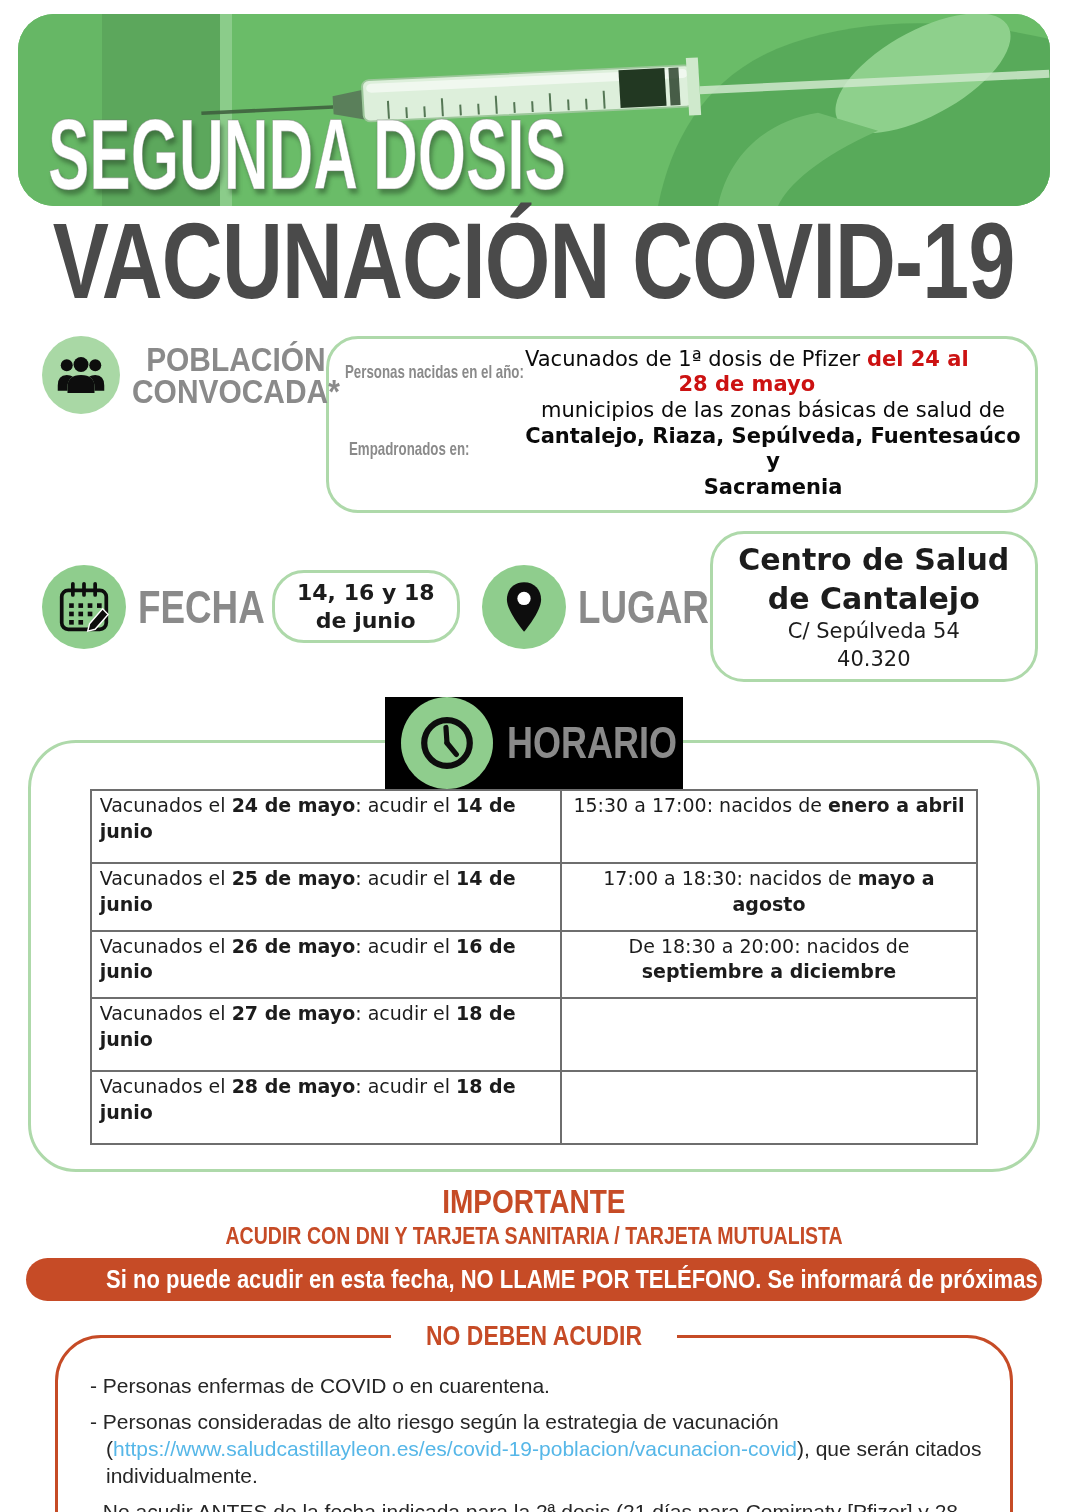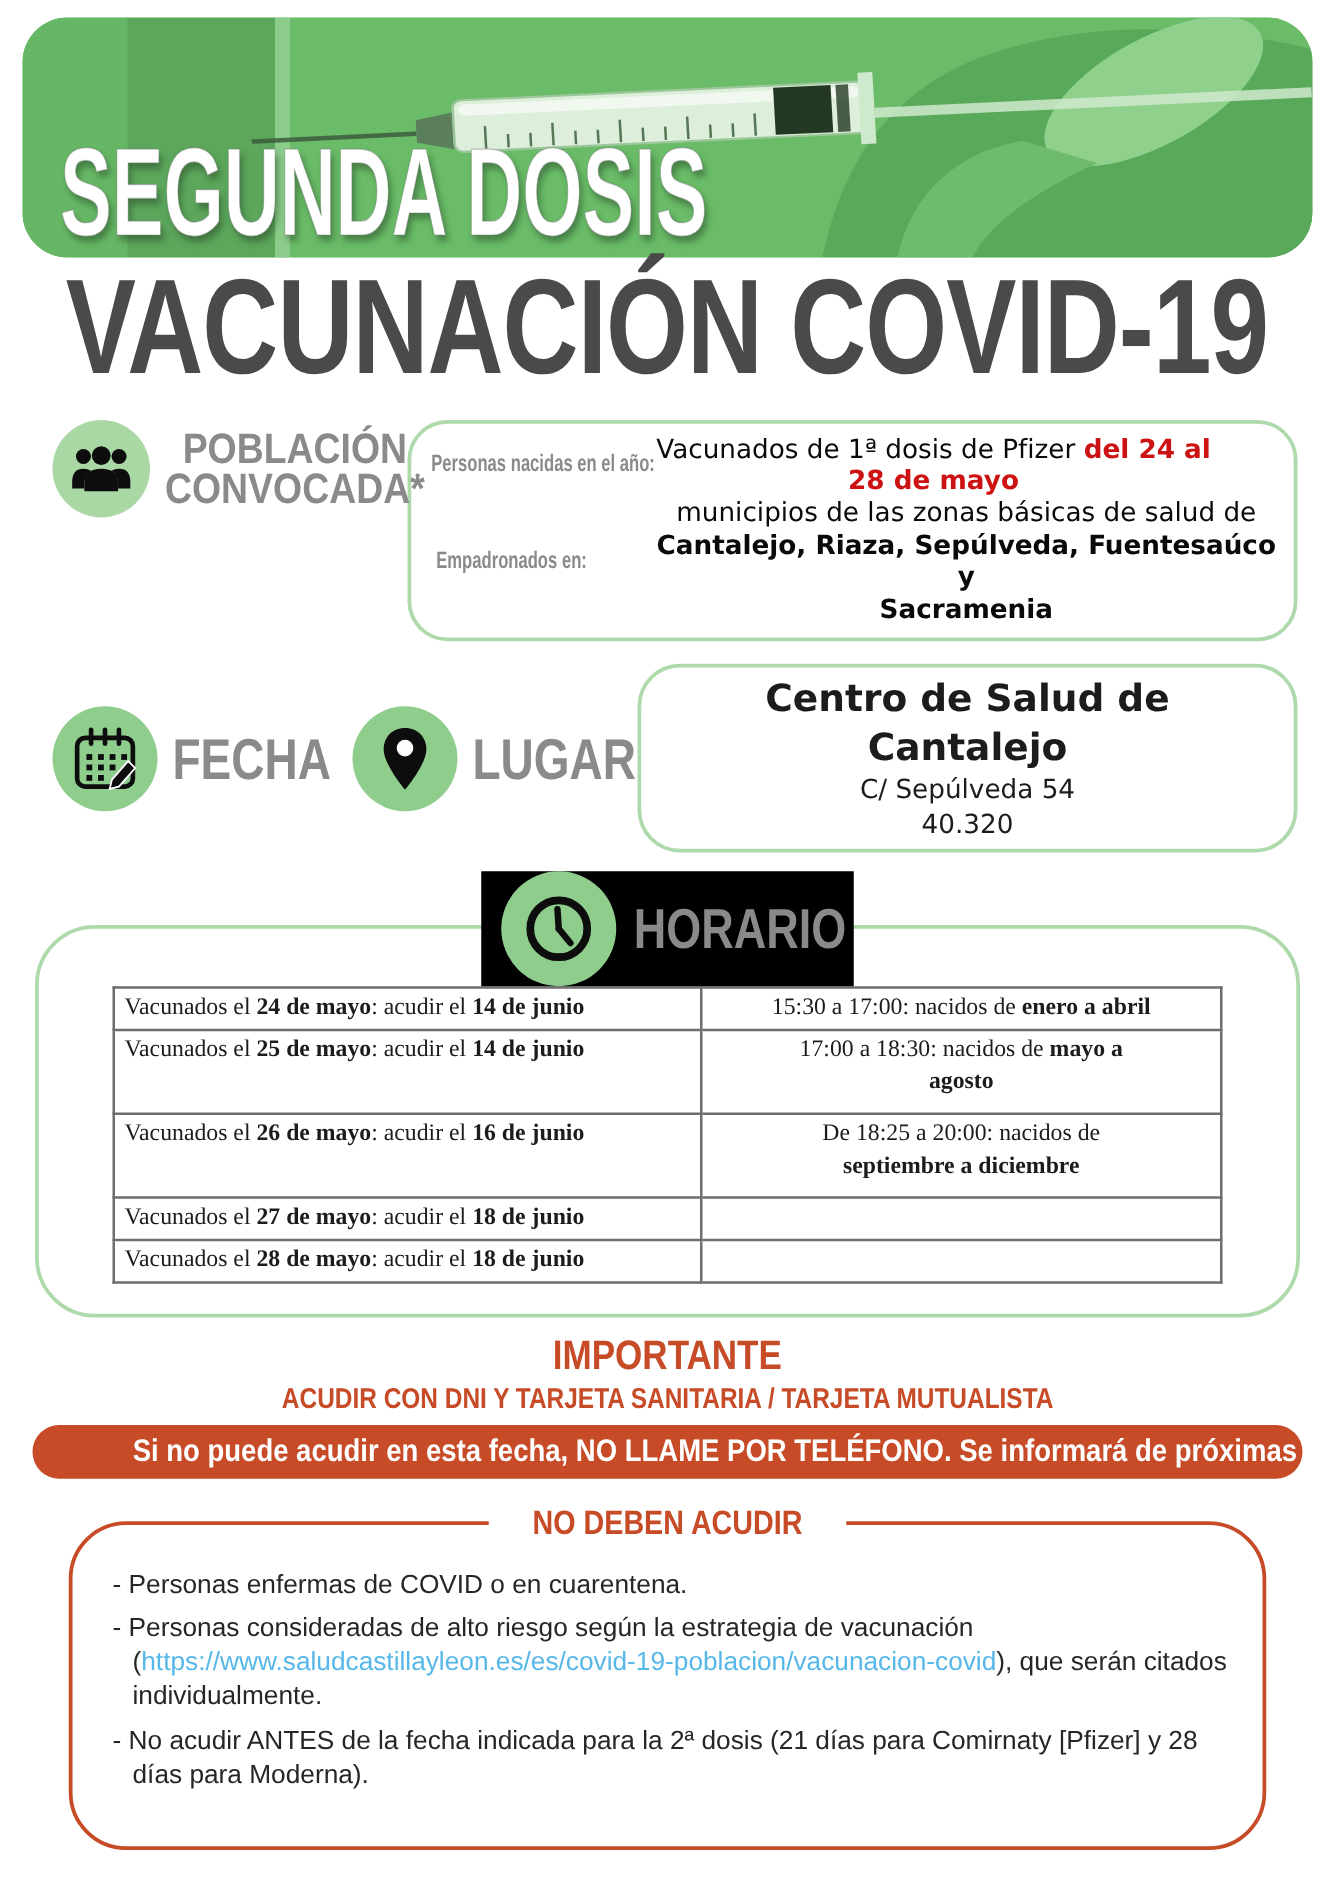--- a/index.html
+++ b/index.html
@@ -59,21 +59,21 @@
 
   
   .horario-box{position:relative; margin:58px 28px 0; border:3px solid var(--green-border); border-radius:48px;
     padding:46px 20px 24px;}
   .horario-legend{position:absolute; top:-46px; left:50%; transform:translateX(-50%);
     display:flex; align-items:center; gap:14px; background:#000000; padding:0 16px;}
   .h-circle{width:92px; height:92px; background:var(--circle-green);}
   .h-label{display:inline-block; font-size:45px; font-weight:bold; color:var(--label-gray);
     transform:scaleX(.8); transform-origin:left center; white-space:nowrap;}
   table.horario{width:92%; margin:0 auto; border-collapse:collapse; font-family:"DejaVu Sans", sans-serif; font-size:19px;}
-  table.horario td{border:2px solid var(--table-border); padding:2px 8px 4px; vertical-align:top; line-height:1.35;font-family:Liberation Serif, serif;}
+  table.horario td{border:2px solid var(--table-border); padding:2px 8px 18px; vertical-align:top; line-height:1.35;}
   td.cl{width:53%; padding-left:12px;}
   td.cr{text-align:center;}
   tr.tall td{padding-bottom:12px;}
 
   
   .importante{margin-top:11px; text-align:center;}
   .imp-title{display:inline-block; font-size:33px; font-weight:bold; color:var(--orange); transform:scaleX(.85); white-space:nowrap;}
   .imp-sub{margin-top:2px;}
   .imp-sub span{display:inline-block; font-size:23px; font-weight:bold; color:var(--orange); transform:scaleX(.85); white-space:nowrap;}
   .warning{margin:8px 26px 0; background:var(--orange); border-radius:24px; padding:7px 6px; text-align:center;}
@@ -184,20 +184,23 @@
             <rect x="32" y="33" width="5" height="5"></rect>
           <rect x="12" y="42" width="5" height="5"></rect>
             <rect x="22" y="42" width="5" height="5"></rect>
         </g>
         <polygon points="34,46 48,30 54,36 40,52 32,54" fill="#0d0d0d" stroke="#fff" stroke-width="1.5"></polygon>
       </svg>
     </div>
     <div class="cond-wrap" style="width:122px">
       <span class="fl-label">FECHA</span>
     </div>
+    <div class="fecha-pill">
+      <span>14, 16 y 18</span><br><span>de junio</span>
+    </div>
     <div class="circle fl-circle" style="margin-left:10px">
       <svg width="38" height="54" viewBox="0 0 40 56">
         <path d="M20 2 C9 2 2 10 2 20 c0 13 18 34 18 34 s18 -21 18 -34 C38 10 31 2 20 2 z" fill="#0d0d0d"></path>
         <circle cx="20" cy="19" r="7" fill="#fff"></circle>
       </svg>
     </div>
     <div class="cond-wrap" style="width:120px">
       <span class="fl-label">LUGAR</span>
     </div>
     <div class="lugar-box">
@@ -225,21 +228,21 @@
           <tr>
             <td class="cl"><span>Vacunados el </span><span class="b">24 de mayo</span><span>: acudir el </span><span class="b">14 de junio</span></td>
             <td class="cr"><span>15:30 a 17:00: nacidos de </span><span class="b">enero a abril</span></td>
           </tr>
           <tr class="tall">
             <td class="cl"><span>Vacunados el </span><span class="b">25 de mayo</span><span>: acudir el </span><span class="b">14 de junio</span></td>
             <td class="cr"><span>17:00 a 18:30: nacidos de </span><span class="b">mayo a</span><br><span class="b">agosto</span></td>
           </tr>
           <tr class="tall">
             <td class="cl"><span>Vacunados el </span><span class="b">26 de mayo</span><span>: acudir el </span><span class="b">16 de junio</span></td>
-            <td class="cr"><span>De 18:25 a 20:00: nacidos de</span><br><span class="b">septiembre a diciembre</span></td>
+            <td class="cr"><span>De 18:30 a 20:00: nacidos de</span><br><span class="b">septiembre a diciembre</span></td>
           </tr>
           <tr>
             <td class="cl"><span>Vacunados el </span><span class="b">27 de mayo</span><span>: acudir el </span><span class="b">18 de junio</span></td>
             <td class="cr"></td>
           </tr>
           <tr>
             <td class="cl"><span>Vacunados el </span><span class="b">28 de mayo</span><span>: acudir el </span><span class="b">18 de junio</span></td>
             <td class="cr"></td>
           </tr>
         </tbody>

